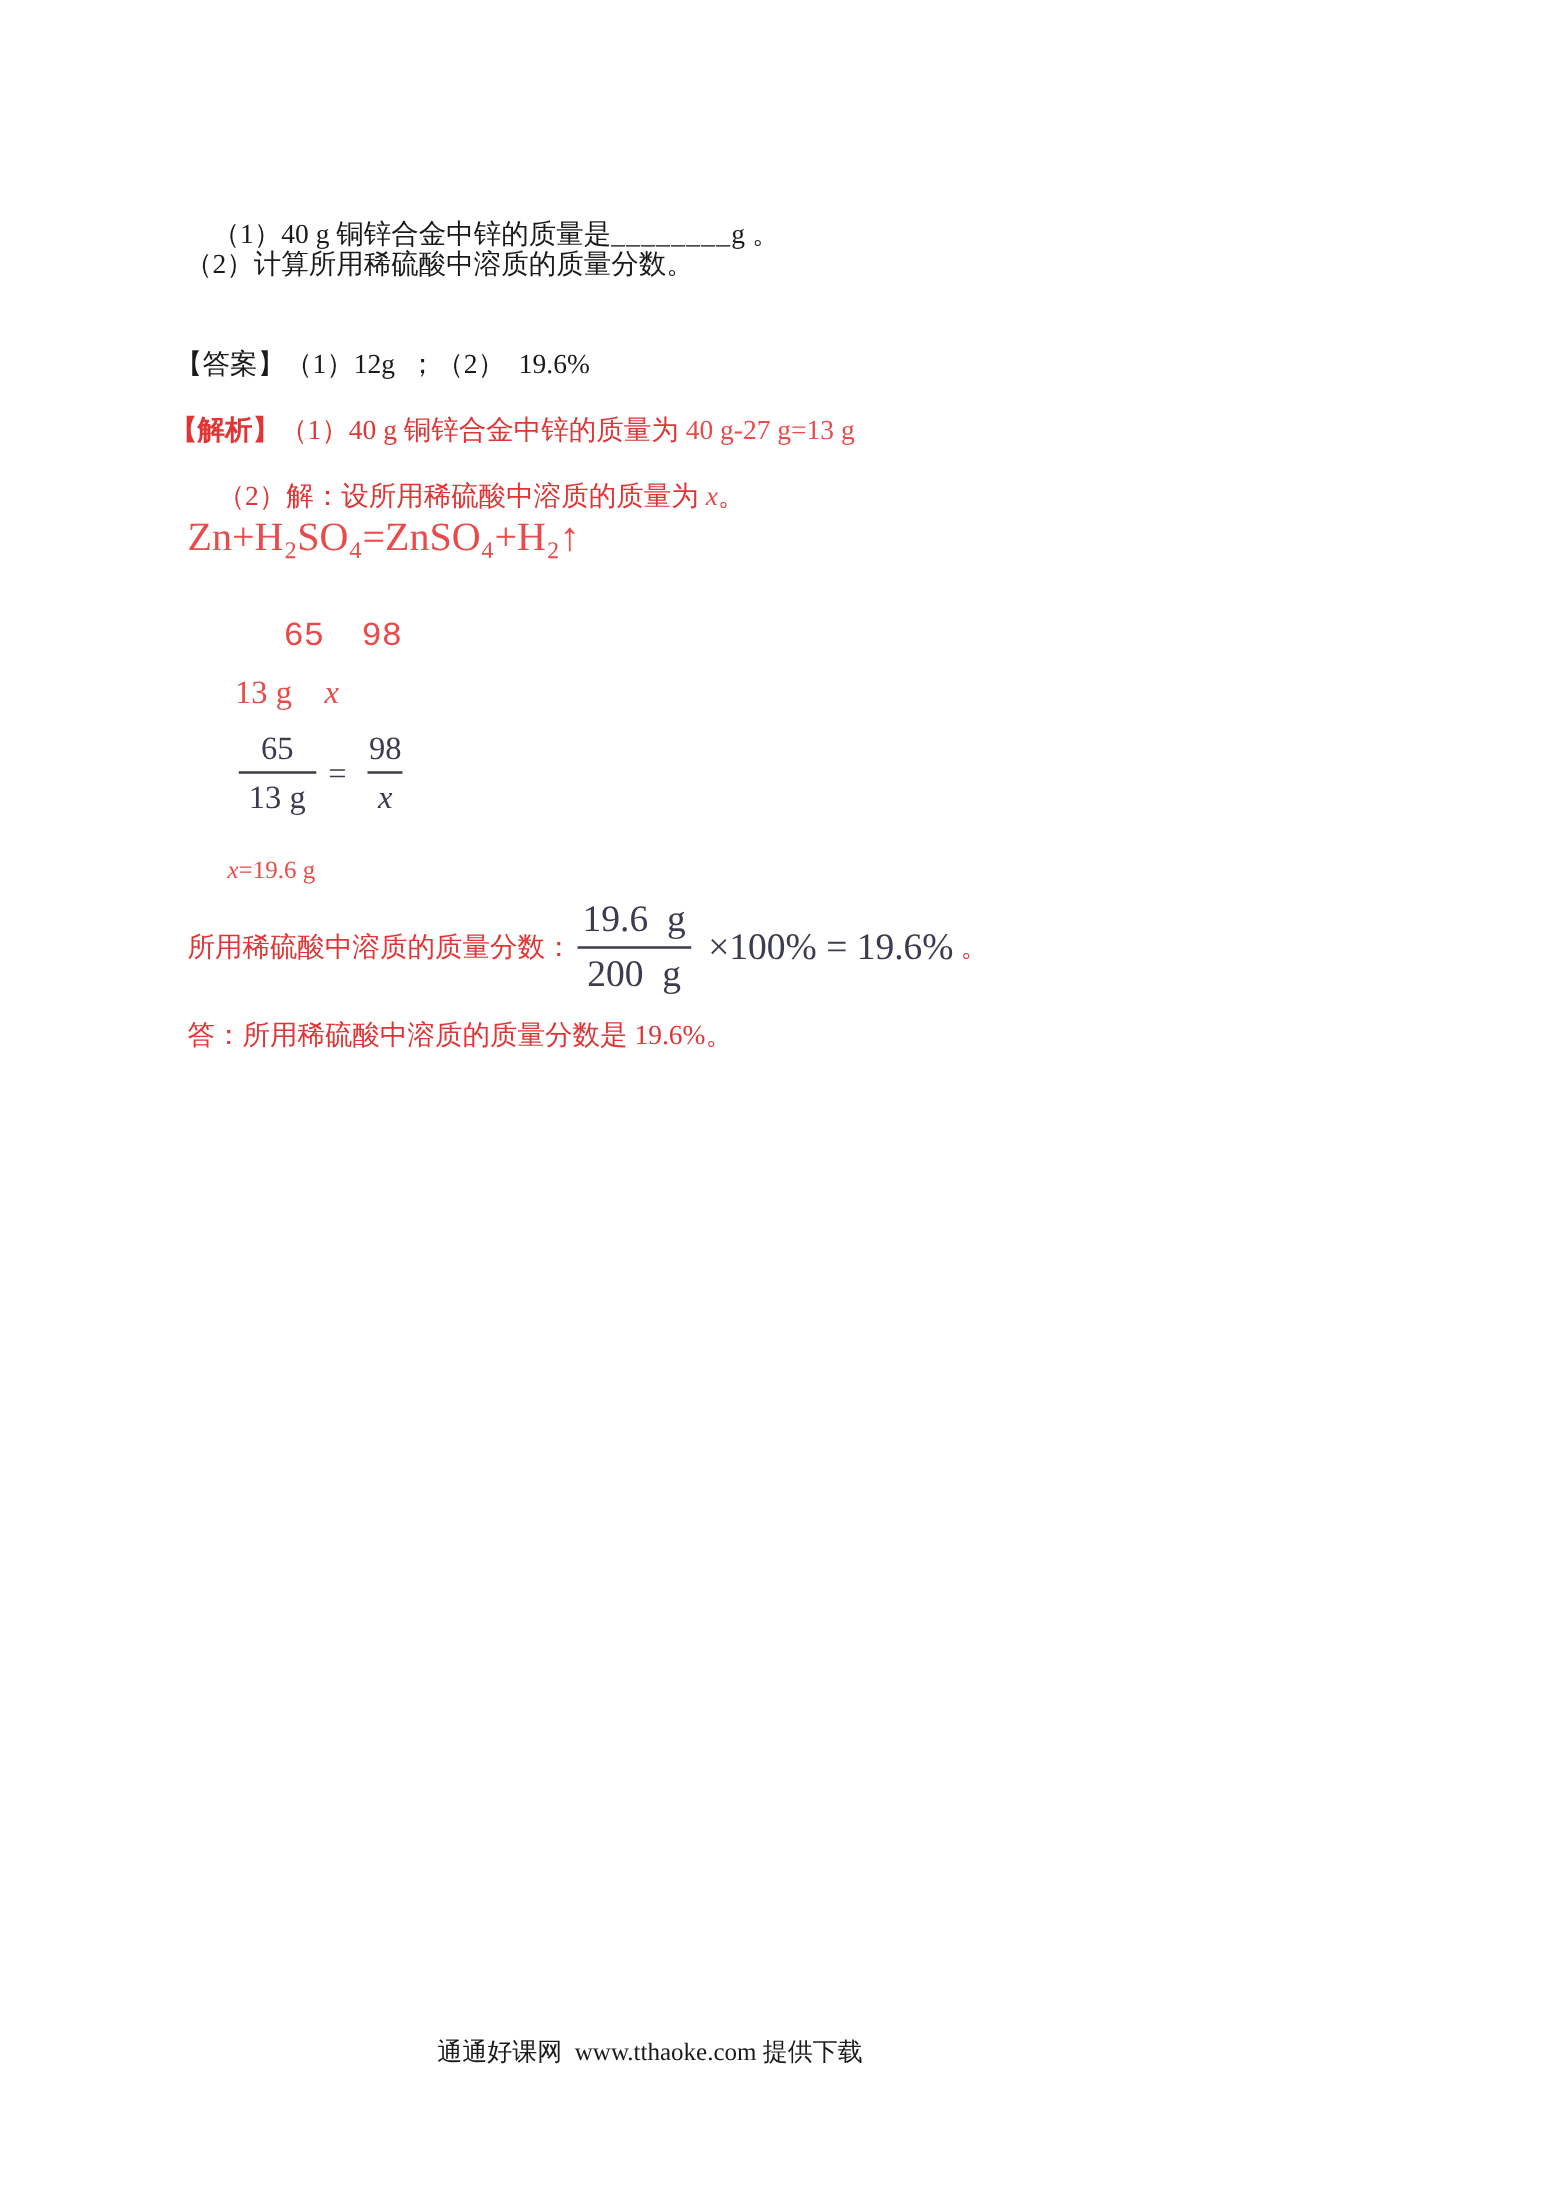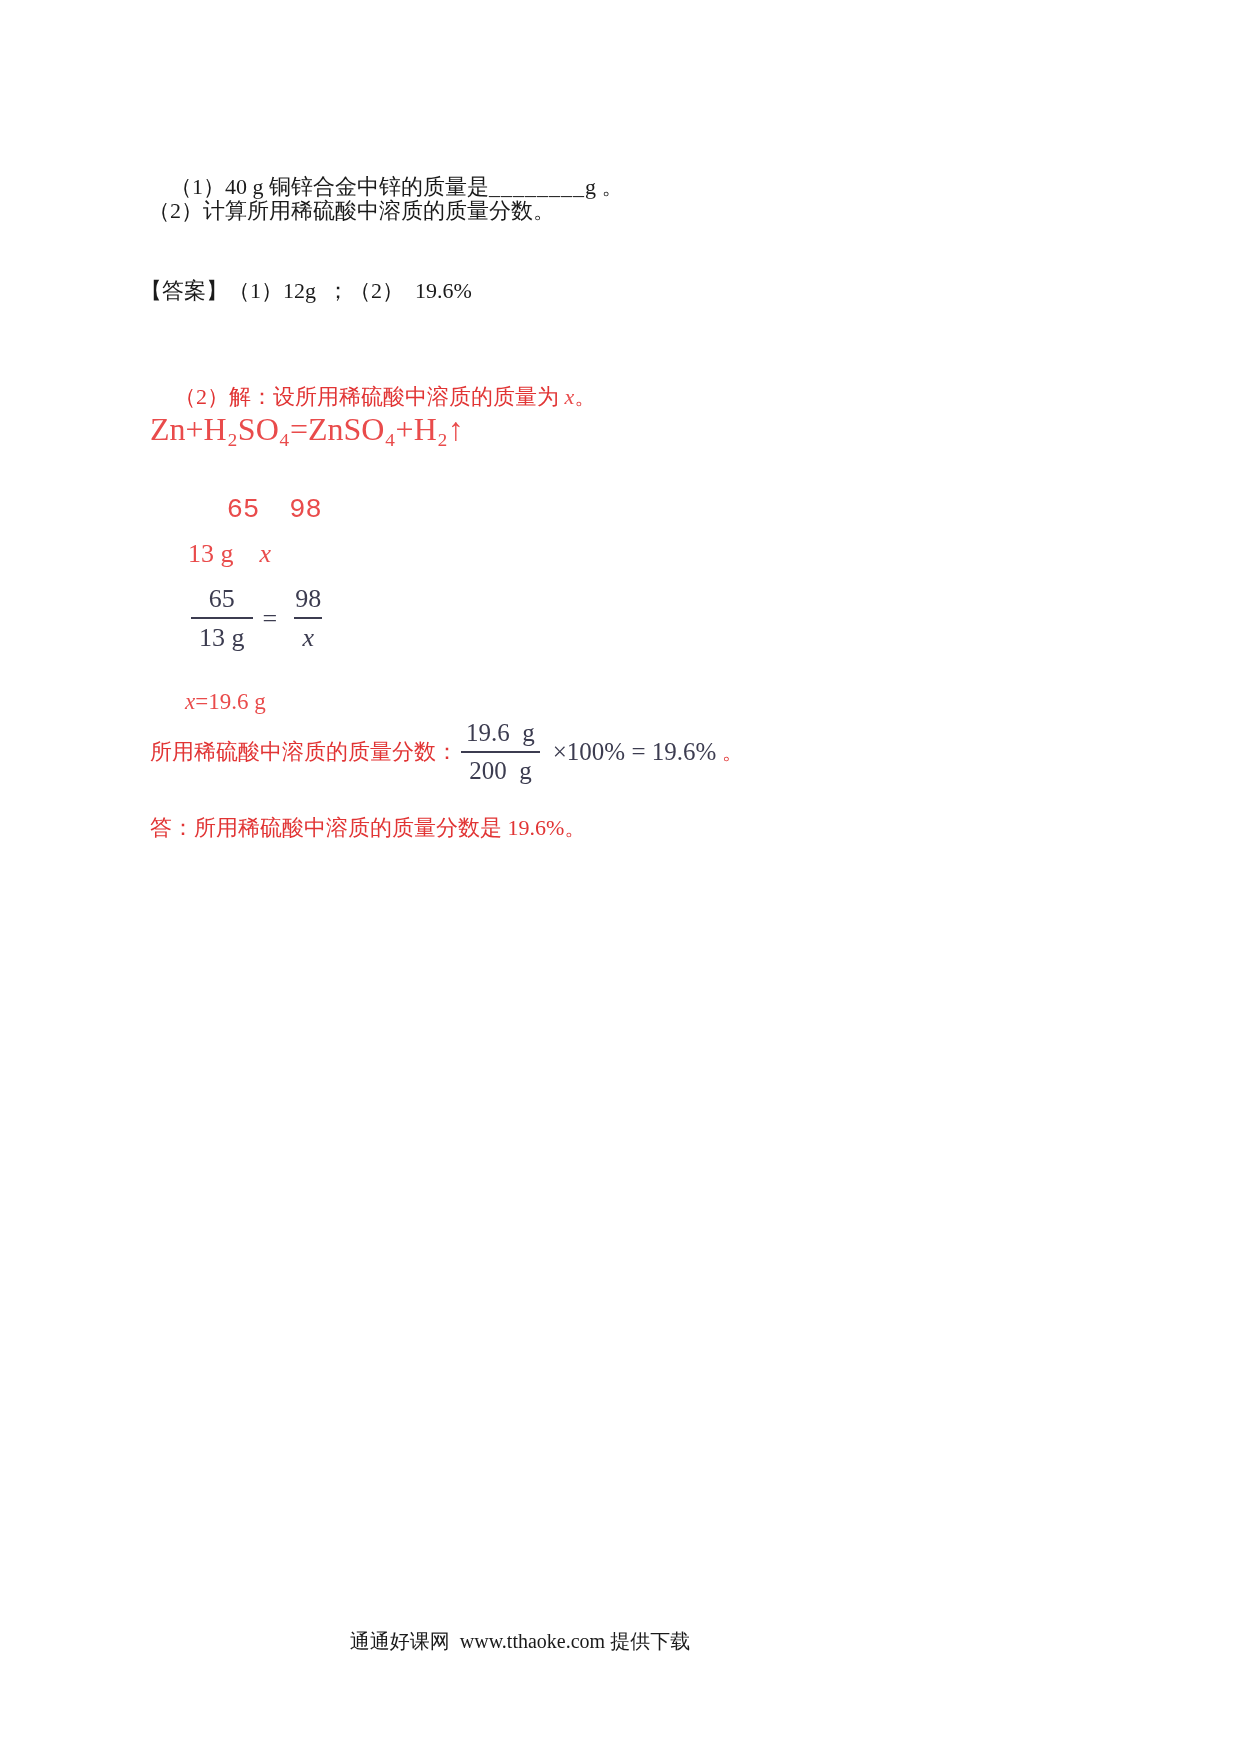--- a/index.html
+++ b/index.html
@@ -49,21 +49,21 @@
     gap:10px;
   }
   .proportion{
     font-size:26px;
   }
   .percent-line{
     display:flex;
     align-items:center;
   }
   .percent-eq{
-    font-size:25px;
+    font-size:30px;
   }
   .ratio-gap{display:inline-block;width:30px;}
   .footer{
     position:absolute;
     left:0;
     width:100%;
     text-align:center;
     font-size:20px;
     color:var(--text-black);
     font-family:Liberation Serif, serif;
@@ -78,20 +78,23 @@
   <div class="line black" style="left:148px;top:148px;">
     <span>（1）40 g 铜锌合金中锌的质量是</span><span class="blank">________</span><span>g 。</span>
   </div>
 
   <div class="line black" style="left:148px;top:198px;">（2）计算所用稀硫酸中溶质的质量分数。</div>
 
   <div class="line black" style="left:118px;top:252px;text-align:right;">
     <span>【答案】</span><span>（1）12g  ；（2）  19.6%</span>
   </div>
 
+  <div class="line red" style="left:114px;top:305px;">
+    <span style="font-weight:bold;">【解析】</span><span>（1）40 g 铜锌合金中锌的质量为 </span><span class="red-serif">40 g-27 g=13 g</span>
+  </div>
 
   <div class="line red" style="left:152px;top:358px;">
     <span>（2）解：设所用稀硫酸中溶质的质量为 </span><span class="red-serif italic">x</span><span>。</span>
   </div>
 
   <div class="line red-serif serif-eq" style="left:150px;top:410px;font-size:32px;">Zn+H₂SO₄=ZnSO₄+H₂↑</div>
 
   <div class="line red-serif serif-eq" style="left:162px;top:462px;font-size:27px;font-family:Liberation Mono, monospace;">
     <span>65</span><span class="ratio-gap"></span><span>98</span>
   </div>
@@ -107,21 +110,21 @@
         <span class="den">13 g</span>
       </span>
       <span>=</span>
       <span class="frac">
         <span class="num">98</span>
         <span class="den italic">x</span>
       </span>
     </span>
   </div>
 
-  <div class="line red-serif serif-eq" style="left:162px;top:660px;font-size:23px;">
+  <div class="line red-serif serif-eq" style="left:162px;top:660px;font-size:20px;">
     <span class="italic">x</span><span>=19.6 g</span>
   </div>
 
   <div class="line percent-line" style="left:150px;top:718px;">
     <span class="red">所用稀硫酸中溶质的质量分数：</span>
     <span class="eqrow dark-eq serif-eq percent-eq">
       <span class="frac">
         <span class="num">19.6  g</span>
         <span class="den">200  g</span>
       </span>

